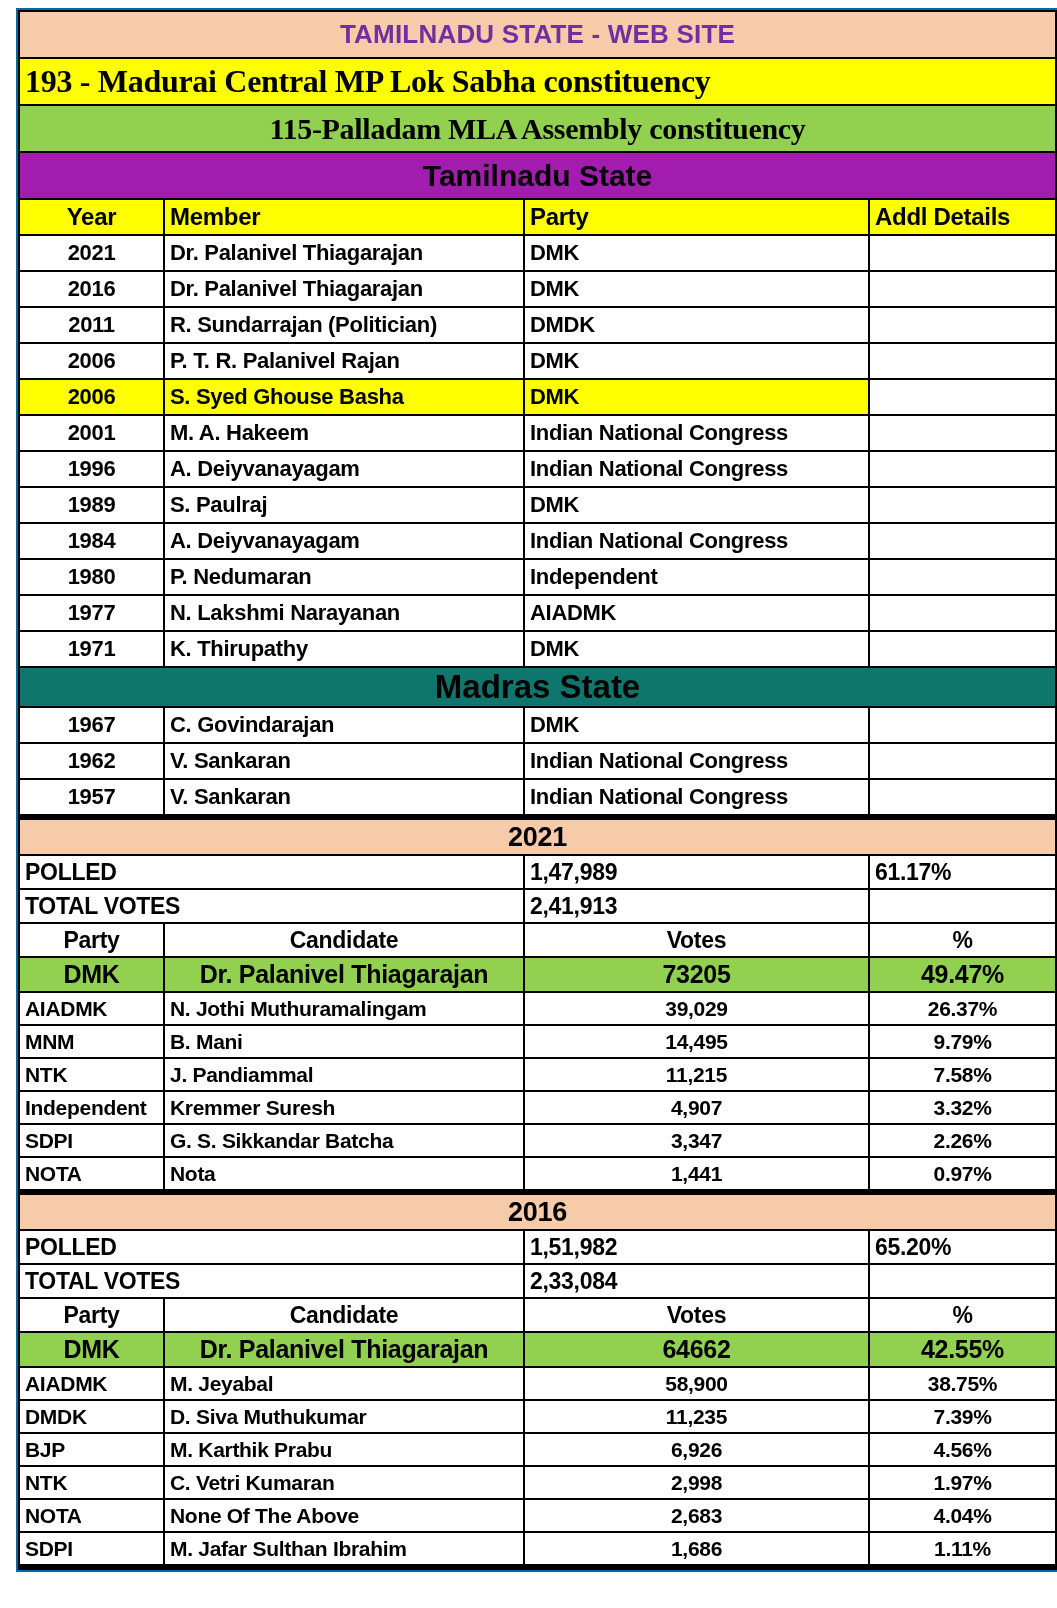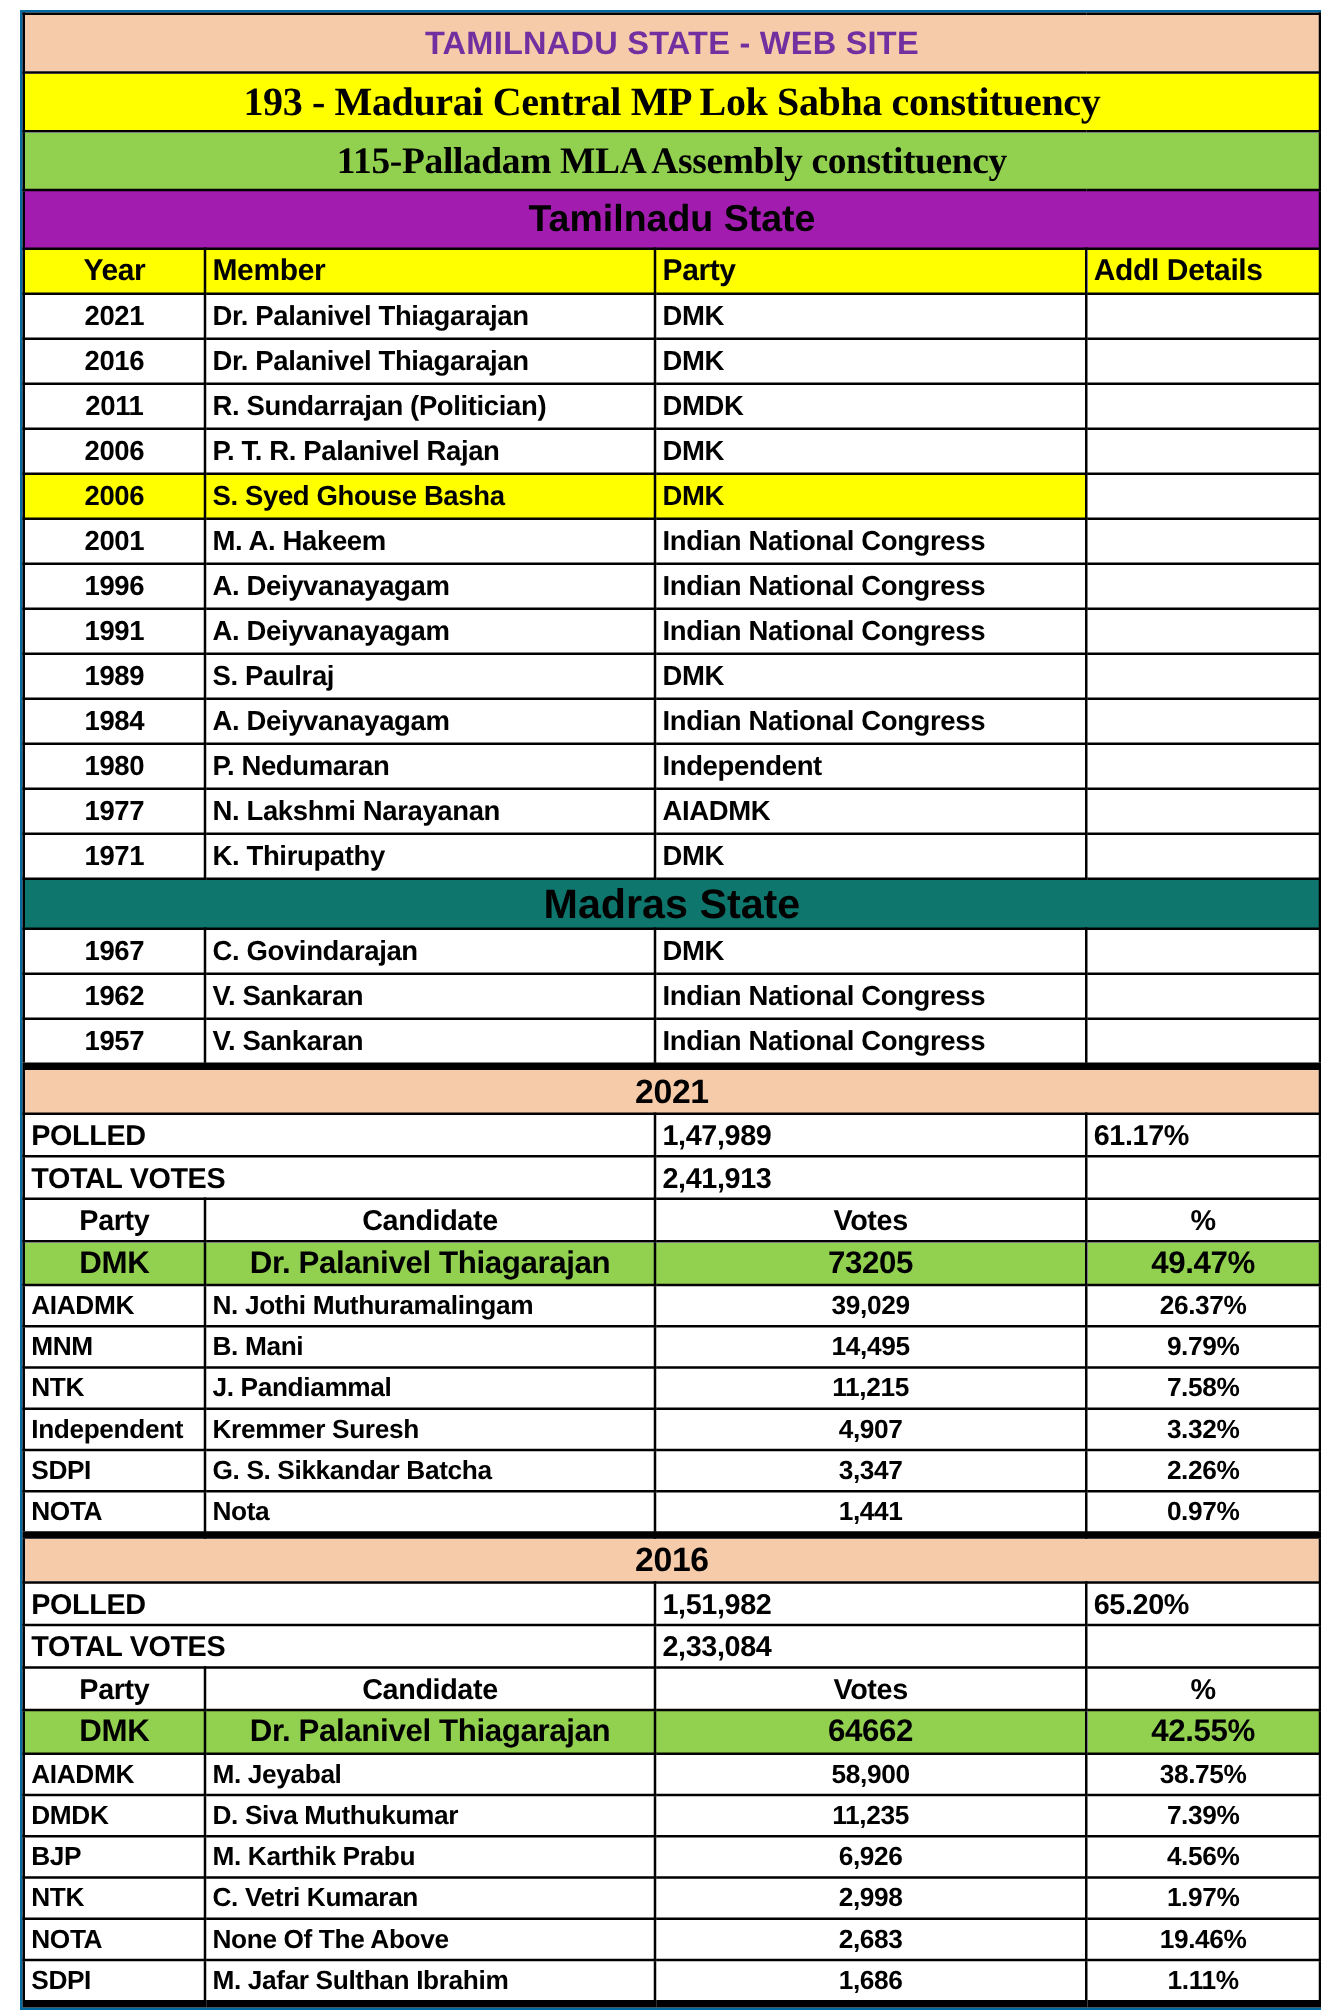--- a/index.html
+++ b/index.html
@@ -2,21 +2,21 @@
 <html><head>
 <meta charset="utf-8">
 <style>
   html,body{margin:0;padding:0;background:#ffffff;}
   body{width:1057px;height:1608px;position:relative;font-family:"Liberation Sans",sans-serif;color:#000;}
   .sheet{position:absolute;left:16px;top:8px;width:1039px;border:2px solid #0369a1;}
   table{border-collapse:collapse;width:100%;table-layout:fixed;}
   td{border:2px solid #000;padding:0 5px;font-weight:700;overflow:hidden;white-space:nowrap;vertical-align:middle;letter-spacing:-0.3px;}
   
   .site-banner td{height:45px;text-align:center;background:#F6CBA9;color:#7030A0;font-size:26px;letter-spacing:0.2px;}
-  .mp-banner td{height:45px;text-align:center;background:#FFFF00;font-family:"Liberation Serif",serif;font-size:32px;}
+  .mp-banner td{height:45px;text-align:left;background:#FFFF00;font-family:"Liberation Serif",serif;font-size:32px;}
   .mla-banner td{height:45px;text-align:center;background:#92D050;font-family:"Liberation Serif",serif;font-size:30px;}
   .state-banner td{height:45px;text-align:center;background:#a21caf;font-size:30px;letter-spacing:0px;}
   
   .head-row td{height:34px;background:#FFFF00;font-size:24px;}
   .head-row td.c{text-align:center;margin-top:40px;}
   .m-row td{height:34px;font-size:22px;}
   .m-row td.year{text-align:center;}
   .hl td.y{background:#FFFF00;}
   .section-row td{height:34px;background:#0f766e;text-align:center;font-size:33px;letter-spacing:0px;}
   
@@ -97,26 +97,20 @@
     <td>Indian National Congress</td>
     <td></td>
   </tr>
   <tr class="m-row">
     <td class="year">1996</td>
     <td>A. Deiyvanayagam</td>
     <td>Indian National Congress</td>
     <td></td>
   </tr>
   <tr class="m-row">
-    <td class="year">1991</td>
-    <td>A. Deiyvanayagam</td>
-    <td>Indian National Congress</td>
-    <td></td>
-  </tr>
-  <tr class="m-row">
     <td class="year">1989</td>
     <td>S. Paulraj</td>
     <td>DMK</td>
     <td></td>
   </tr>
   <tr class="m-row">
     <td class="year">1984</td>
     <td>A. Deiyvanayagam</td>
     <td>Indian National Congress</td>
     <td></td>
@@ -270,21 +264,21 @@
   <tr class="res-row">
     <td>NTK</td>
     <td>C. Vetri Kumaran</td>
     <td class="num">2,998</td>
     <td class="num">1.97%</td>
   </tr>
   <tr class="res-row">
     <td>NOTA</td>
     <td>None Of The Above</td>
     <td class="num">2,683</td>
-    <td class="num">19.46%</td>
+    <td class="num">4.04%</td>
   </tr>
   <tr class="res-row last-row">
     <td>SDPI</td>
     <td>M. Jafar Sulthan Ibrahim</td>
     <td class="num">1,686</td>
     <td class="num">1.11%</td>
   </tr>
 </tbody>
     </table>
 </div>

